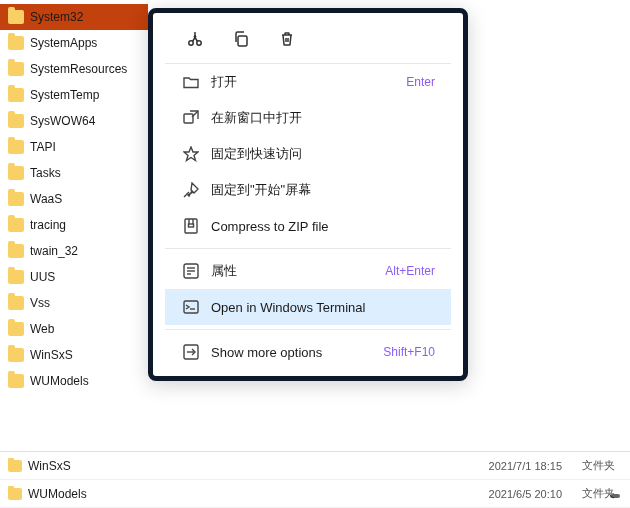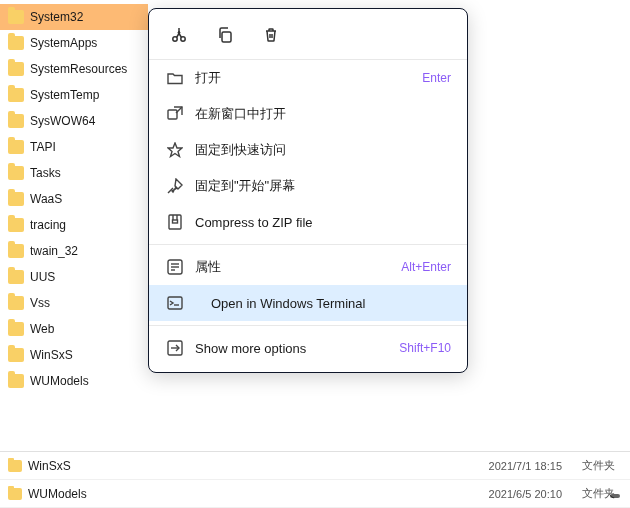--- a/index.html
+++ b/index.html
@@ -30,21 +30,21 @@
     .file-item {
       display: flex;
       align-items: center;
       padding: 3px 8px;
       height: 26px;
       cursor: pointer;
       white-space: nowrap;
     }
 
     .file-item.selected {
-      background: #fdba74;
+      background: #c2410c;
     }
 
     .folder-icon {
       width: 16px;
       height: 14px;
       background: #f9d066;
       border-radius: 0 2px 2px 2px;
       margin-right: 6px;
       position: relative;
       flex-shrink: 0;
@@ -133,24 +133,24 @@
       border-radius: 2px;
     }
 
     
     .context-menu {
       position: absolute;
       top: 8px;
       left: 148px;
       width: 320px;
       background: #fff;
-      border: 1px solid #0f172a;
+      border: 5px solid #0f172a;
       border-radius: 8px;
       box-shadow: 0 4px 20px rgba(0,0,0,0.18);
-      padding: 6px 0;
+      padding: 6px 12px;
       z-index: 100;
     }
 
     
     .cm-toolbar {
       display: flex;
       align-items: center;
       padding: 6px 16px 10px 16px;
       border-bottom: 1px solid #e8e8e8;
       gap: 18px;
@@ -173,21 +173,20 @@
       display: flex;
       align-items: center;
       padding: 7px 16px;
       cursor: pointer;
       position: relative;
       min-height: 36px;
     }
 
     .cm-item.highlighted {
       background: #ddeeff;
-      gap: 16px;
     }
 
     .cm-item-icon {
       width: 20px;
       height: 20px;
       display: flex;
       align-items: center;
       justify-content: center;
       margin-right: 10px;
       flex-shrink: 0;

